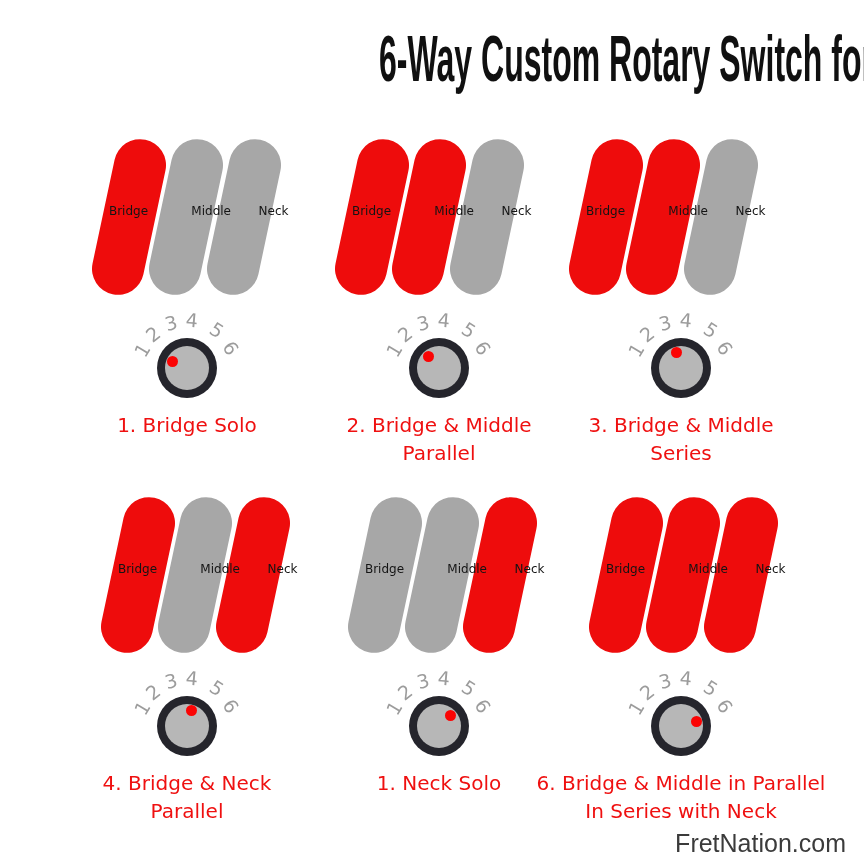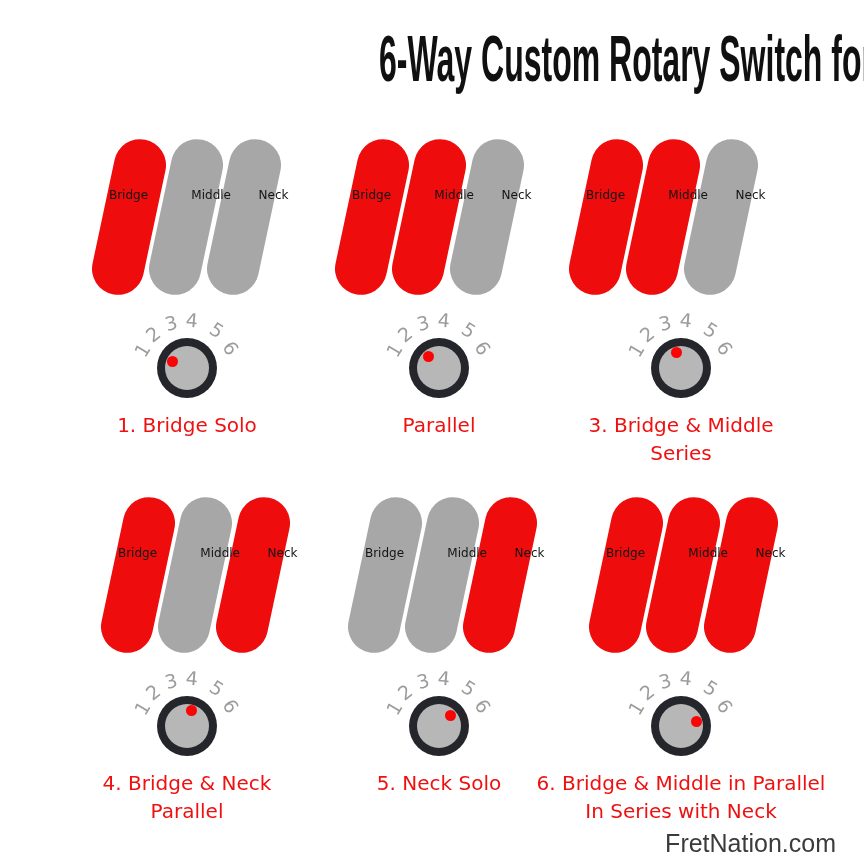--- a/index.html
+++ b/index.html
@@ -45,21 +45,21 @@
     position:absolute;top:8px;width:52px;height:158px;
     border-radius:26px;
     transform:rotate(12deg);
   }
   .p-bridge{left:calc(56.5px + var(--ps,0px));}
   .p-middle{left:calc(114px  + var(--ps,0px));}
   .p-neck  {left:calc(171.5px + var(--ps,0px));}
   .state-on{background:var(--red);}
   .state-off{background:var(--gray);}
   .plabel{
-    position:absolute;top:57px;width:90px;
+    position:absolute;top:73px;width:90px;
     text-align:center;
     font-size:12px;line-height:16px;color:#141414;
   }
   .l-bridge{left:calc(37.5px + var(--ps,0px));}
   .l-middle{left:calc(95px   + var(--ps,0px));text-align:right;}
   .l-neck  {left:calc(152.5px + var(--ps,0px));text-align:right;}
   
   .knob{position:absolute;left:0;top:0;width:280px;height:280px;}
   .knob-outer{
     position:absolute;left:110px;top:208px;width:60px;height:60px;
@@ -95,21 +95,21 @@
   .caption{
     position:absolute;left:-150px;top:281px;width:580px;
     text-align:center;color:var(--caption-red);
   }
   .cap-line{
     display:block;white-space:nowrap;
     font-size:20px;line-height:28px;
   }
   
   .watermark{
-    position:absolute;right:28px;top:829px;
+    position:absolute;right:18px;top:829px;
     font-family:"Liberation Sans", sans-serif;
     font-size:25px;color:#3b3b3b;text-align:right;
   }
 </style>
 </head>
 <body>
 
 <div class="canvas">
 
   <div class="title">
@@ -158,20 +158,21 @@
       <span class="num n3">3</span>
       <span class="num n4">4</span>
       <span class="num n5">5</span>
       <span class="num n6">6</span>
       <div class="knob-outer">
         <div class="knob-face"></div>
       </div>
       <div class="dot pos-2"></div>
     </div>
     <div class="caption">
+      <span class="cap-line">2. Bridge &amp; Middle</span>
       <span class="cap-line">Parallel</span>
     </div>
   </section>
 
   <section class="panel" style="left:541px;top:130px;--ps:-18px">
     <div class="pickups">
       <div class="pickup p-bridge state-on"></div>
       <div class="pickup p-middle state-on"></div>
       <div class="pickup p-neck state-off"></div>
       <span class="plabel l-bridge">Bridge</span>
@@ -238,21 +239,21 @@
       <span class="num n3">3</span>
       <span class="num n4">4</span>
       <span class="num n5">5</span>
       <span class="num n6">6</span>
       <div class="knob-outer">
         <div class="knob-face"></div>
       </div>
       <div class="dot pos-5"></div>
     </div>
     <div class="caption">
-      <span class="cap-line">5. Neck Solo</span>
+      <span class="cap-line">1. Neck Solo</span>
       <span class="cap-line"></span>
     </div>
   </section>
 
   <section class="panel" style="left:541px;top:488px;--ps:2px">
     <div class="pickups">
       <div class="pickup p-bridge state-on"></div>
       <div class="pickup p-middle state-on"></div>
       <div class="pickup p-neck state-on"></div>
       <span class="plabel l-bridge">Bridge</span>

